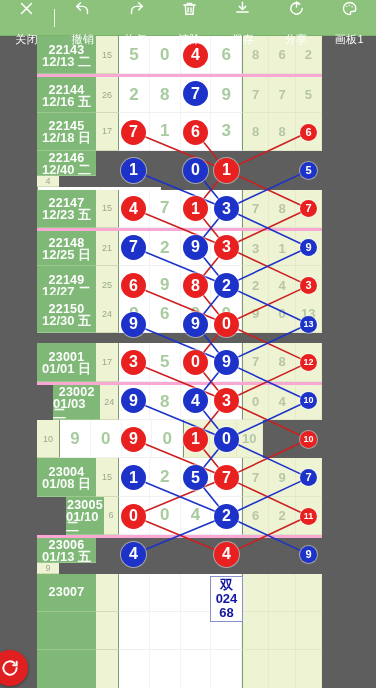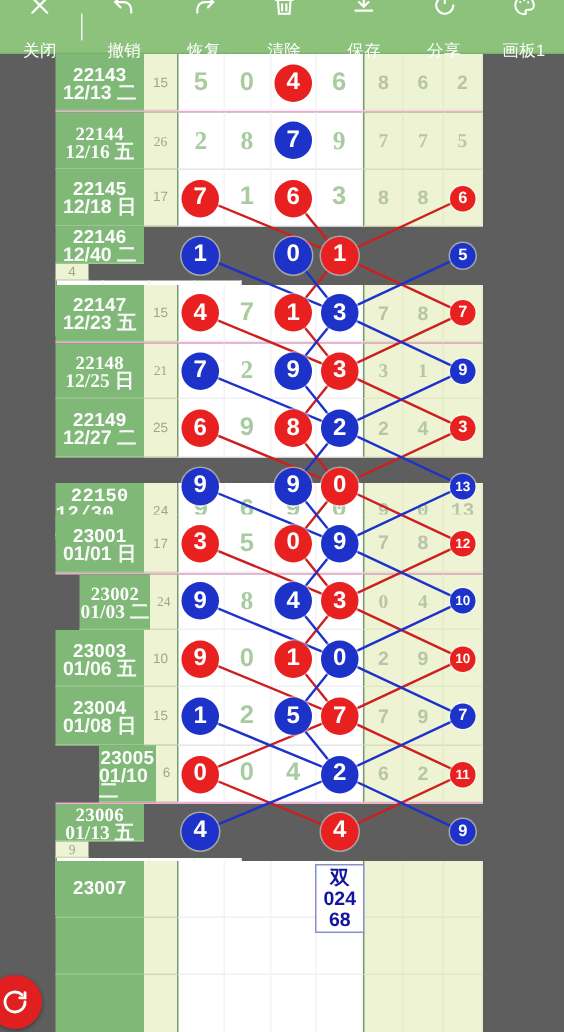--- a/index.html
+++ b/index.html
@@ -13,21 +13,21 @@
   
   #toolbar{
     position:absolute; left:0; top:0; width:376px; height:36px;
     background:#8cc27c;
     display:flex; align-items:center;
     border-bottom:1px solid #7ab369;
     z-index:40;
   }
   .tb-item{
     flex:1 1 0; height:36px;
-    display:flex; flex-direction:column; align-items:center; justify-content:center;
+    display:flex; flex-direction:column; align-items:center; justify-content:space-between;
     color:#ffffff; gap:16px;
   }
   .tb-ico{ height:17px; display:flex; align-items:center; justify-content:center; }
   .tb-ico svg{ display:block; }
   .tb-lbl{ font-size:11px; line-height:12px; color:#ffffff; letter-spacing:.3px; white-space:nowrap;}
   .tb-sep{ width:1px; height:18px; background:#ffffff; opacity:.85; flex:0 0 1px; margin:0 1px;}
 
   
   #grid{
     position:absolute; left:37px; top:36px; width:285px; height:652px;
@@ -62,21 +62,21 @@
   .c-tail{
     width:80px; background:#eef3d4; display:flex;
     border-left:1px solid #7a9b6e;
     border-bottom:1px solid #e0e8c6;
   }
   .c-tail .cell{
     width:26.6px; display:flex; align-items:center; justify-content:center;
     font-size:13px; font-weight:bold; color:#b7c6a8;
     border-right:1px solid #e3ebca;
   }
-  .grp-top{ border-top:1px solid #f9a8d4;font-family:Liberation Serif, serif; }
+  .grp-top{ border-top:3px solid #f9a8d4; }
 
   
   #markers{ position:absolute; left:0; top:0; width:376px; height:688px; z-index:20; pointer-events:none;}
   .mk{
     position:absolute; border-radius:50%;
     display:flex; align-items:center; justify-content:center;
     color:#fff; font-weight:bold; line-height:1;
     box-shadow:0 0 0 1px rgba(255,255,255,.45);
   }
   .mk.red{ background:#e8201f; }
@@ -305,21 +305,21 @@
           <div class="cell">9</div>
           <div class="cell">8</div>
           <div class="cell">2</div>
         </div>
         <div class="c-tail">
           <div class="cell">2</div>
           <div class="cell">4</div>
           <div class="cell">3</div>
         </div>
       </div>
-      <div class="row" style="top: 286px; font-family: Liberation Mono, monospace;">
+      <div class="row" style="top: 259px;">
         <div class="c-issue">
           <div class="no">22150</div>
           <div class="dt">12/30 五</div>
         </div>
         <div class="c-val">24</div>
         <div class="c-main">
           <div class="cell">9</div>
           <div class="cell">6</div>
           <div class="cell">9</div>
           <div class="cell">0</div>
@@ -360,24 +360,20 @@
           <div class="cell">4</div>
           <div class="cell">3</div>
         </div>
         <div class="c-tail">
           <div class="cell">0</div>
           <div class="cell">4</div>
           <div class="cell">10</div>
         </div>
       </div>
       <div class="row" style="top: 384px;">
-        <div class="c-issue">
-          <div class="no">23003</div>
-          <div class="dt">01/06 五</div>
-        </div>
         <div class="c-val">10</div>
         <div class="c-main">
           <div class="cell">9</div>
           <div class="cell">0</div>
           <div class="cell">1</div>
           <div class="cell">0</div>
         </div>
         <div class="c-tail">
           <div class="cell">2</div>
           <div class="cell">9</div>

